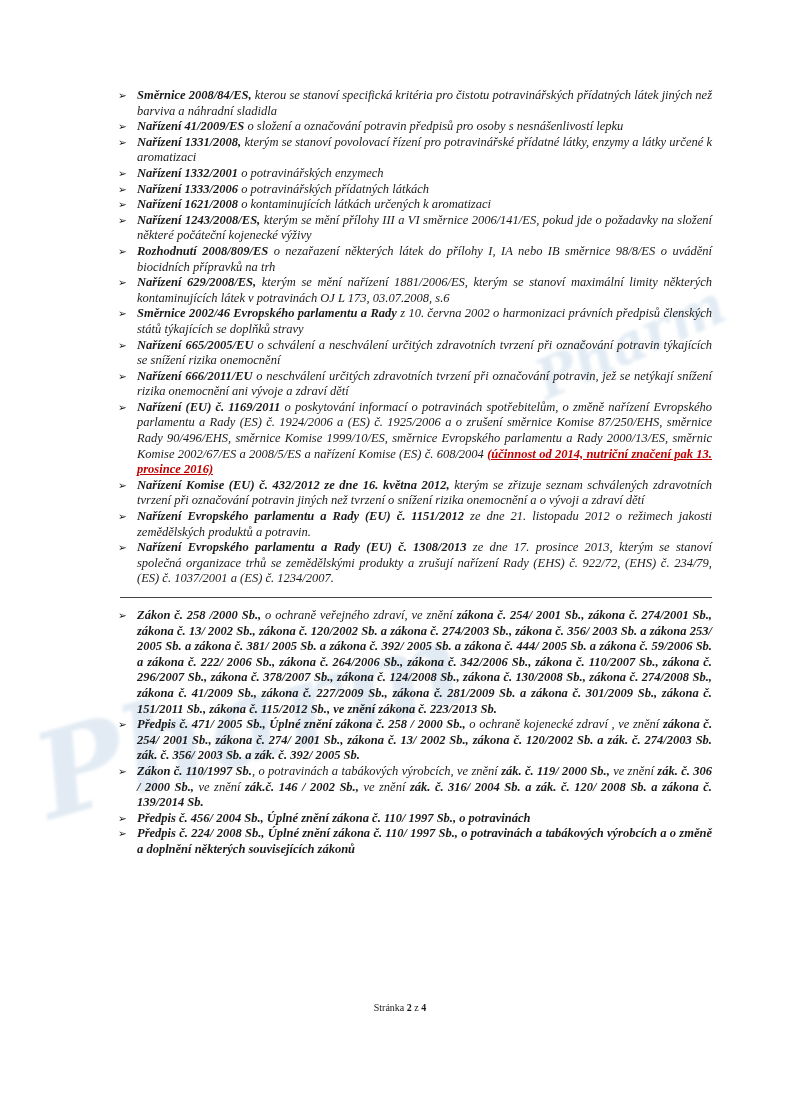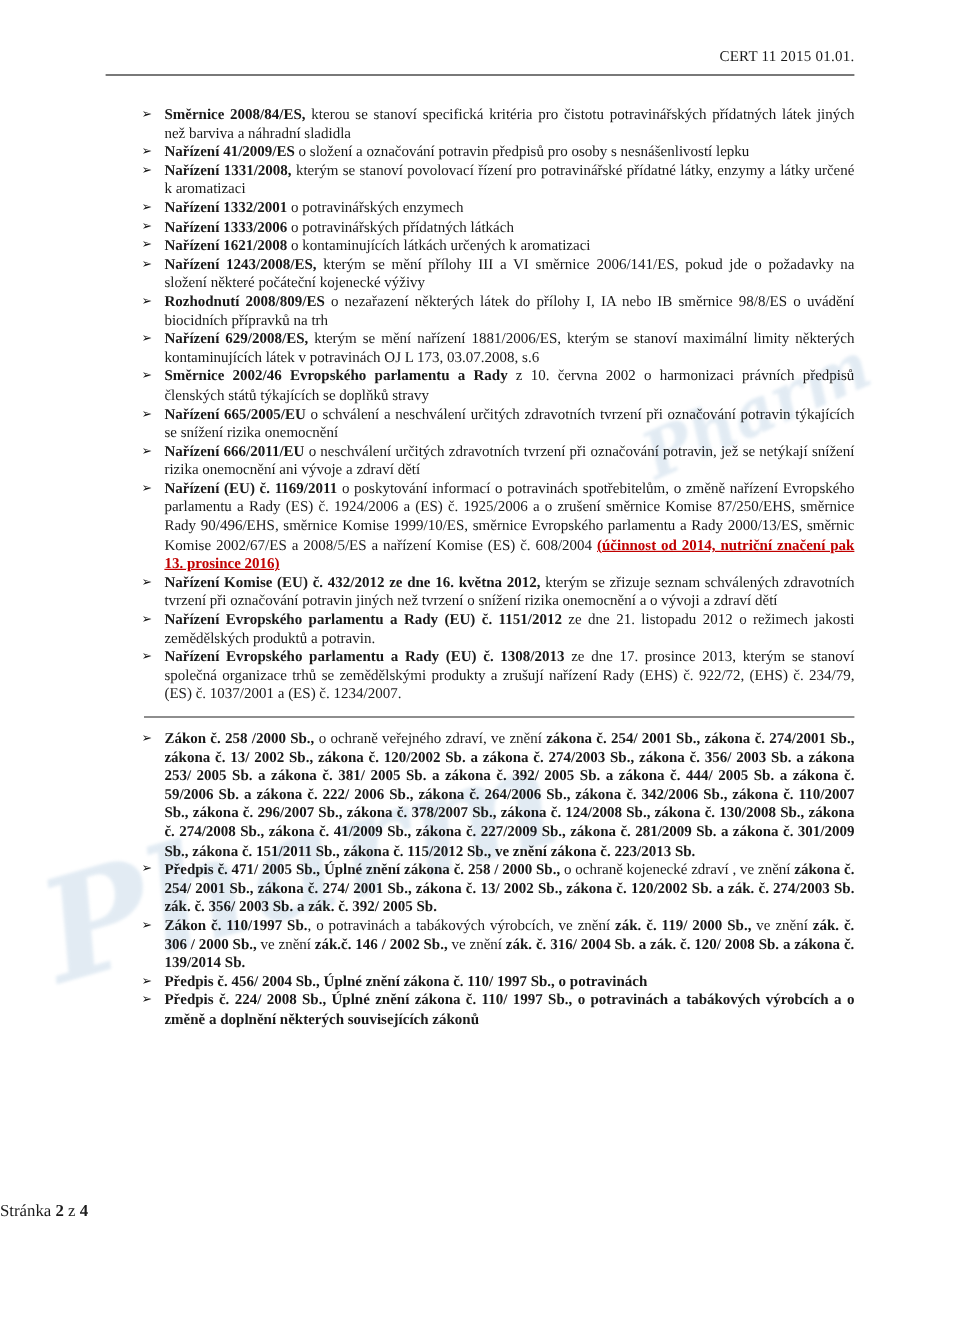--- a/index.html
+++ b/index.html
@@ -18,30 +18,30 @@
     text-align: right; font-size: 12.5px; letter-spacing: .2px;
     padding-bottom: 7px; border-bottom: 1px solid #222;
     z-index: 2;
   }
 
   .content { position: absolute; top: 88px; left: 88px; width: 624px; z-index: 2; }
 
   .list { padding-left: 30px; }
   .item { display: flex; font-size: 12.5px; line-height: 15.6px; }
   .bullet { flex: 0 0 19px; width: 19px; font-size: 10.5px; line-height: 15.6px; color: #111; }
-  .itext { flex: 1; text-align: justify; }
+  .itext { flex: 1; text-align: justify; font-style: italic; }
   .seg-b { font-weight: bold; }
   .seg-n { font-weight: normal; }
   .seg-r { font-weight: bold; color: #c00000; text-decoration: underline; }
 
   .separator { border-top: 1px solid #444; margin: 10px 0 10px 32px; height: 0; }
 
   .footer {
     position: absolute; top: 1002px; left: 0; width: 800px;
-    font-size: 14px; z-index: 2;
+    text-align: center; font-size: 10px; z-index: 2;
   }
   .footer b { font-weight: bold; }
 
   .watermark {
     position: absolute; z-index: 1;
     color: #7fa8cc; opacity: 0.22;
     font-style: italic; font-weight: bold;
     font-family: "DejaVu Serif", serif;
     filter: blur(1.5px);
     pointer-events: none; white-space: nowrap;
@@ -50,23 +50,20 @@
   .wm2 { top: 650px; left: 30px; font-size: 118px; transform: rotate(-16deg); }
 </style>
 </head>
 <body>
 
 <div class="page">
 
   <div class="watermark wm1">Pharm</div>
   <div class="watermark wm2">Pharm</div>
 
-  <div class="header">
-    <span>CERT 11 2015 01.01.</span>
-  </div>
 
   <div class="content">
     <div class="list">
         <div class="item">
           <span class="bullet">➢</span>
           <span class="itext"><span class="seg-b">Směrnice 2008/84/ES,</span><span class="seg-n"> kterou se stanoví specifická kritéria pro čistotu potravinářských přídatných látek jiných než barviva a náhradní sladidla</span></span>
         </div>
         <div class="item">
           <span class="bullet">➢</span>
           <span class="itext"><span class="seg-b">Nařízení 41/2009/ES</span><span class="seg-n"> o složení a označování potravin předpisů pro osoby s nesnášenlivostí lepku</span></span>

